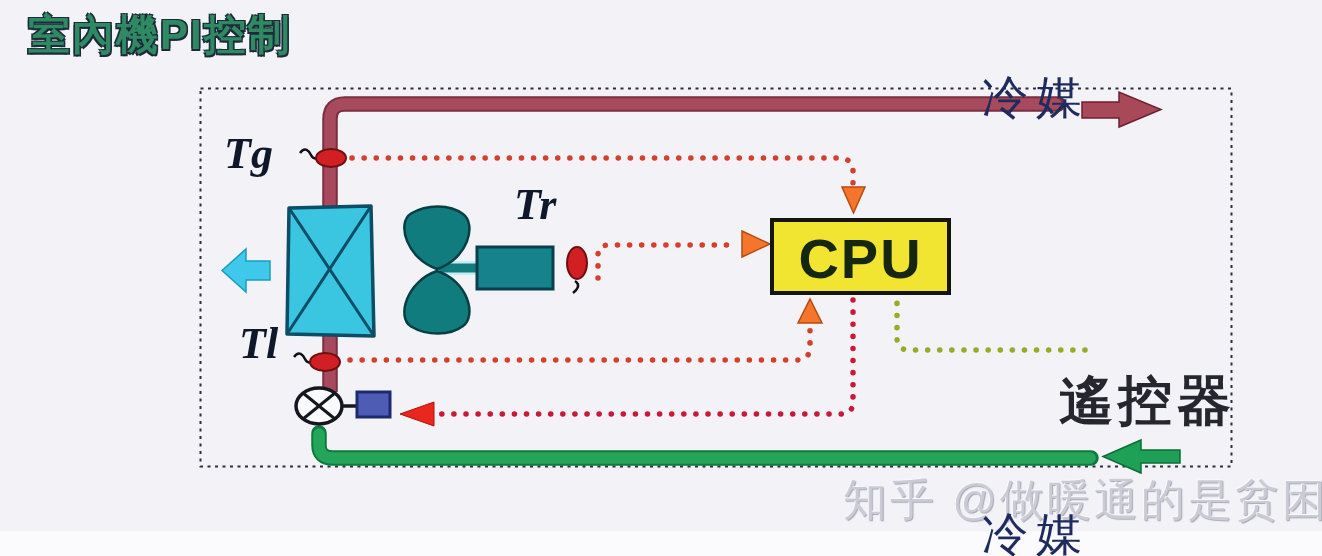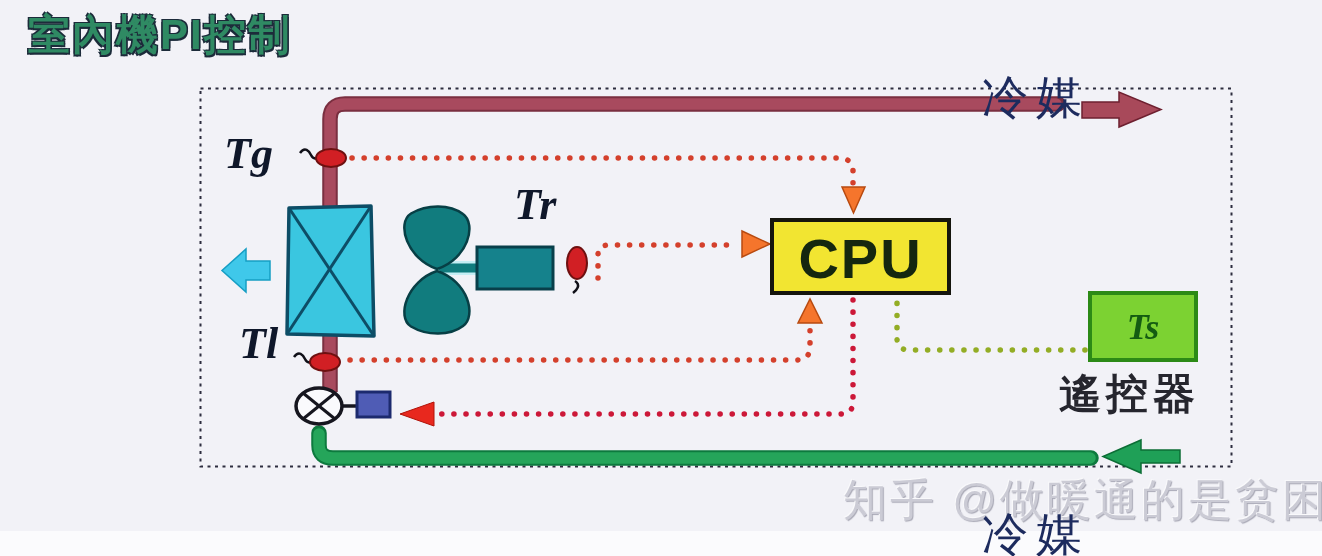--- a/index.html
+++ b/index.html
@@ -11,21 +11,21 @@
   .bottom-strip{position:absolute;left:0;top:531px;width:1322px;height:25px;background:#fbfbfd;z-index:0;}
   .layer{position:absolute;left:0;top:0;width:1322px;height:556px;z-index:1;}
   .txt{position:absolute;line-height:1;white-space:nowrap;z-index:2;}
   .title{
     left:28px;top:14px;font-size:42px;font-weight:bold;letter-spacing:2px;color:#2f8a63;
     text-shadow:1.5px 1.5px 0 #1c2b3a,-1.5px -1.5px 0 #1c2b3a,1.5px -1.5px 0 #1c2b3a,-1.5px 1.5px 0 #1c2b3a;
   }
   .navy{color:#1d2b5e;font-weight:normal;margin-top:34px;}
   .lbl-refr-top{left:982px;top:40px;font-size:46px;letter-spacing:8px;}
   .lbl-outlet{left:84px;top:253px;font-size:40px;letter-spacing:4px;}
-  .lbl-remote{left:1059px;top:373px;font-size:42px;letter-spacing:5px;color:#26262e;font-weight:bold;}
+  .lbl-remote{left:1059px;top:373px;font-size:54px;letter-spacing:5px;color:#26262e;font-weight:bold;}
   .lbl-refr-bottom{left:982px;top:477px;font-size:46px;letter-spacing:8px;z-index:3;}
   .sensor-lbl{font-family:"Liberation Serif", serif;font-style:italic;font-weight:bold;font-size:44px;color:#0f172a;}
   .lbl-tg{left:224px;top:132px;}
   .lbl-tr{left:514px;top:183px;}
   .lbl-tl{left:239px;top:322px;}
   .cpu-box{
     position:absolute;left:770px;top:218px;width:181px;height:77px;box-sizing:border-box;
     background:#f2e531;border:4px solid #15150d;display:flex;align-items:flex-end;justify-content:center;z-index:2;
   }
   .cpu-box span{font-size:56px;font-weight:bold;color:#15270f;letter-spacing:2px;}
@@ -124,21 +124,18 @@
   <div class="txt title">室內機PI控制</div>
   <div class="txt navy lbl-refr-top">冷媒</div>
   <div class="txt sensor-lbl lbl-tg">Tg</div>
   <div class="txt sensor-lbl lbl-tr">Tr</div>
   <div class="txt sensor-lbl lbl-tl">Tl</div>
 
   <div class="cpu-box">
     <span>CPU</span>
   </div>
 
-  <div class="ts-box">
-    <span>Ts</span>
-  </div>
   <div class="txt lbl-remote">遙控器</div>
 
   <div class="txt watermark">知乎 @做暖通的是贫困户</div>
   <div class="txt navy lbl-refr-bottom">冷媒</div>
 
 </div>
 
 </body></html>

